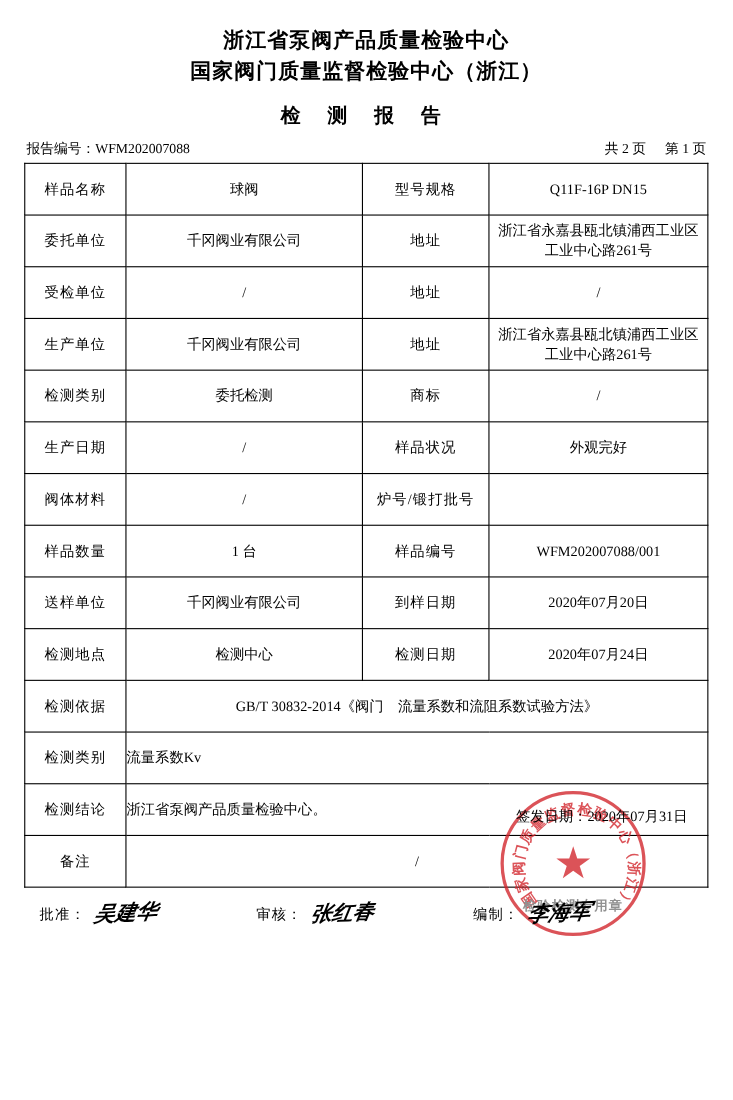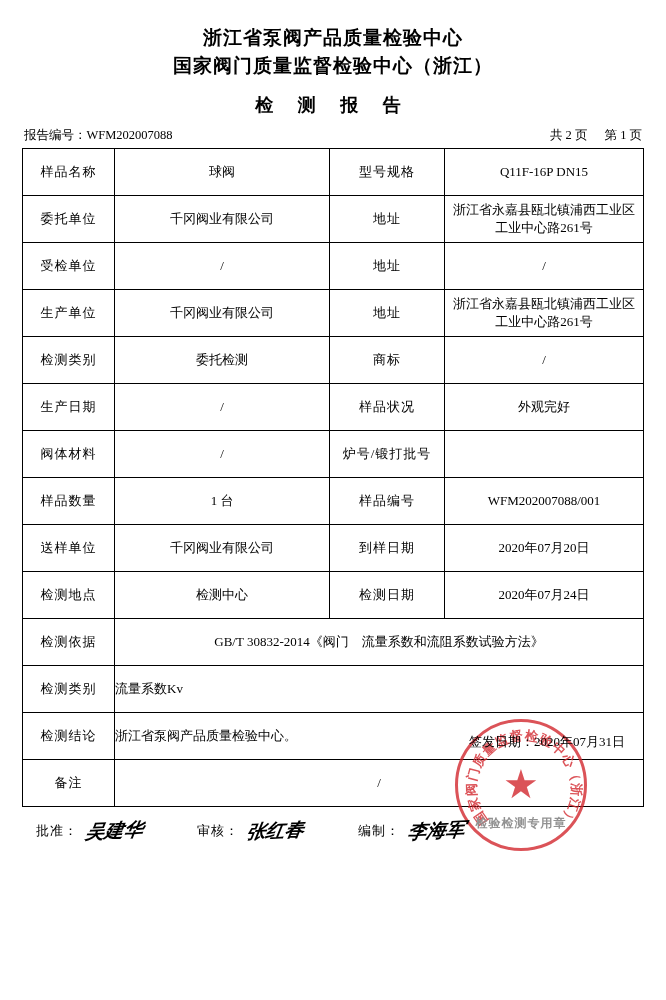--- a/index.html
+++ b/index.html
@@ -165,20 +165,21 @@
     transform-origin: 0 0;
   }
   .remark-row td {
     height: 46px;
   }
   .sign-row {
     display: flex;
     align-items: center;
     font-size: 13px;
     padding: 14px 4px 0 4px;
+    gap: 36px;
   }
   .sign-block {
     display: flex;
     align-items: flex-end;
     margin-right: 30px;
     white-space: nowrap;
   }
   .sign-label {
     letter-spacing: 1px;
   }

